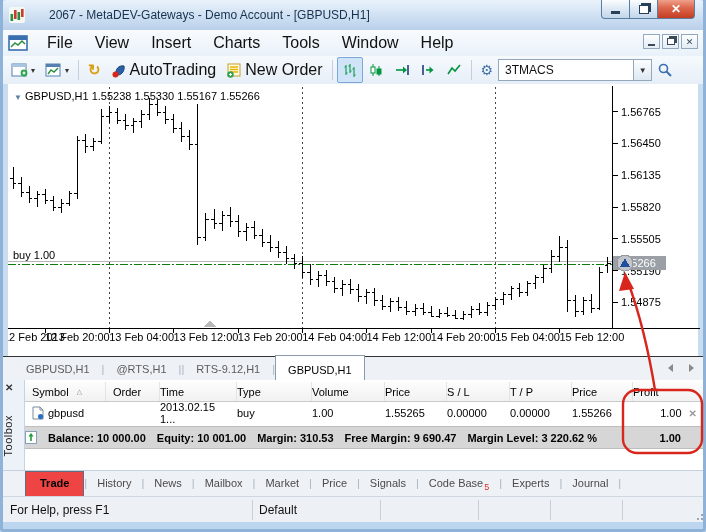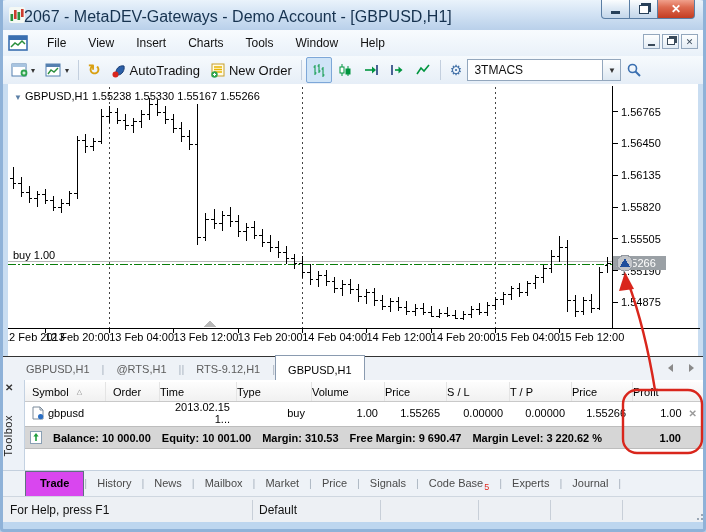--- a/index.html
+++ b/index.html
@@ -3,42 +3,42 @@
 <meta charset="utf-8">
 <style>
   html,body{margin:0;padding:0;}
   body{width:706px;height:532px;position:relative;font-family:"Liberation Sans",sans-serif;
        background:#b7cfe9;overflow:hidden;}
   .abs{position:absolute;}
   
   #titlebar{left:0;top:0;width:706px;height:30px;
     background:linear-gradient(#eaf3fb,#d3e3f4 45%,#b9d0ea);
     border-bottom:1px solid #9db8d6;border-radius:6px 6px 0 0;}
-  #title-text{left:24px;top:8px;font-size:16px;color:#1c3least;color:#16324f;white-space:nowrap;}
+  #title-text{left:49px;top:8px;font-size:12px;color:#1c3least;color:#16324f;white-space:nowrap;}
   #app-icon{left:9px;top:7px;width:16px;height:16px;}
   .winbtn{height:19px;border:1px solid #5a7da3;border-top:none;display:flex;align-items:center;justify-content:center;
     background:linear-gradient(#fbfdfe,#dfeaf5 45%,#c3d6ea);box-sizing:border-box;}
   #btn-min{left:601px;top:0;width:29px;border-radius:0 0 0 4px;}
   #btn-max{left:629px;top:0;width:29px;}
   #btn-close{left:657px;top:0;width:38px;border-radius:0 0 4px 0;
     background:linear-gradient(#f0a08c,#dd6a50 40%,#c33c21);color:#fff;font-size:12px;font-weight:bold;}
   .glyph-min{width:9px;height:3px;background:#274059;margin-top:6px;}
   .glyph-restore{width:8px;height:7px;border:1px solid #274059;background:#fff;box-shadow:2px -2px 0 -0px #274059;}
   #menubar{left:0;top:30px;width:706px;height:26px;background:linear-gradient(#f8fbfe,#e9f1f9);
     border-bottom:1px solid #cdd9e7;display:flex;align-items:center;}
   #menu-icon{margin:0 8px 0 8px;width:20px;height:16px;}
-  .menu-item{font-size:12px;color:#111;padding:4px 11px;text-align:center;}
+  .menu-item{font-size:16px;color:#111;padding:4px 11px;text-align:center;}
   #child-controls{position:absolute;right:8px;top:4px;display:flex;gap:2px;}
   .childbtn{width:17px;height:15px;border:1px solid #93a7bd;background:linear-gradient(#fdfefe,#e3ecf5);
     display:flex;align-items:center;justify-content:center;font-size:9px;color:#3a4a5a;box-sizing:border-box;}
   
   #toolbar{left:0;top:56px;width:706px;height:28px;background:linear-gradient(#f6fafd,#e6eef7);
     border-bottom:1px solid #bccbdd;display:flex;align-items:center;}
   .tbtn{height:24px;display:flex;align-items:center;gap:3px;padding:0 4px;border:1px solid transparent;border-radius:2px;}
-  .tbtn-label{font-size:13px;color:#111;}
+  .tbtn-label{font-size:16px;color:#111;}
   .tsep{width:1px;height:20px;background:#c3cfde;margin:0 4px;}
   .caret{font-size:8px;color:#333;}
   .tbtn.active{background:#cfe4f7;border:1px solid #7da7d8;}
   #combo{display:flex;align-items:center;height:22px;}
   #combo-field{width:128px;height:20px;background:#fff;border:1px solid #93a7bd;border-right:none;
      font-size:12px;color:#111;display:flex;align-items:center;padding-left:6px;}
   #combo-drop{width:17px;height:20px;border:1px solid #93a7bd;background:linear-gradient(#fdfefe,#dde8f2);
      display:flex;align-items:center;justify-content:center;font-size:8px;color:#333;}
   
   #chart-panel{left:3px;top:84px;width:700px;height:272px;background:#fff;border-left:5px solid #c9ddf1;
@@ -65,33 +65,33 @@
   #toolbox-vlabel{left:2px;top:415px;width:18px;font-size:11px;color:#222;
      writing-mode:vertical-rl;transform:rotate(180deg);letter-spacing:.5px;}
   .trow{display:grid;grid-template-columns:81px 54px 77px 75px 73px 62px 63px 62px 61px 73px;
      position:absolute;left:25px;width:681px;font-size:11px;color:#000;align-items:center;}
   #thead{top:382px;height:19px;border-bottom:1px solid #c9c9c9;background:linear-gradient(#fdfdfd,#f1f1f1);}
   #thead .c{padding-right:7px;text-align:right;border-right:1px solid #e4e4e4;height:19px;display:flex;
      align-items:center;box-sizing:border-box;}
   #thead .c.l{justify-content:flex-start;padding-left:7px;}
   .sortmark{font-size:7px;color:#888;margin-left:8px;}
   #tdata{top:401px;height:23px;}
-  #tdata .c{padding-right:7px;text-align:right;}
+  #tdata .c{padding-right:7px;text-align:left;}
   #tdata .c.l{text-align:left;padding-left:7px;display:flex;align-items:center;gap:4px;}
   #tbal{top:426px;height:21px;background:#d6d6d6;border-top:1px solid #bdbdbd;border-bottom:1px solid #bdbdbd;
      grid-template-columns:608px 73px;font-weight:bold;}
-  #bal-left{display:flex;align-items:center;gap:11px;padding-left:5px;white-space:nowrap;}
+  #bal-left{display:flex;align-items:center;gap:11px;white-space:nowrap;}
   #bal-profit{text-align:right;padding-right:25px;}
   .profit-cell{display:flex;justify-content:flex-end;align-items:center;gap:7px;padding-right:9px;}
   .close-x{color:#9a9a9a;font-size:10px;font-weight:bold;}
   
   #bottom-tabs{left:0;top:470px;width:706px;height:26px;background:#eef2f7;border-top:1px solid #c4d0de;
      display:flex;align-items:flex-start;padding-left:25px;box-sizing:border-box;}
   .btab{font-size:11px;color:#4a4a4a;padding:6px 10px 0 10px;height:20px;}
-  .btab.active{background:#d946ef;border:1px solid #5f6f80;border-bottom:none;font-weight:bold;color:#000;
+  .btab.active{background:#ef4444;border:1px solid #5f6f80;border-bottom:none;font-weight:bold;color:#000;
      padding:5px 14px 0 14px;height:21px;}
   .btab-sep{color:#aab4c0;font-size:11px;padding-top:6px;}
   .badge{color:#e02a20;font-size:9px;vertical-align:sub;margin-left:1px;}
   
   #statusbar{left:0;top:496px;width:706px;height:26px;background:#edf0f4;border-top:1px solid #cfd7e0;}
   #status-help{left:10px;top:6px;font-size:12px;color:#111;}
   #status-profile{left:259px;top:6px;font-size:12px;color:#111;}
   .ssep{position:absolute;top:3px;width:1px;height:20px;background:#c8cfd8;}
   #grip{right:3px;bottom:3px;width:10px;height:10px;}
   #grip i{position:absolute;width:2px;height:2px;background:#9aa7b5;}

